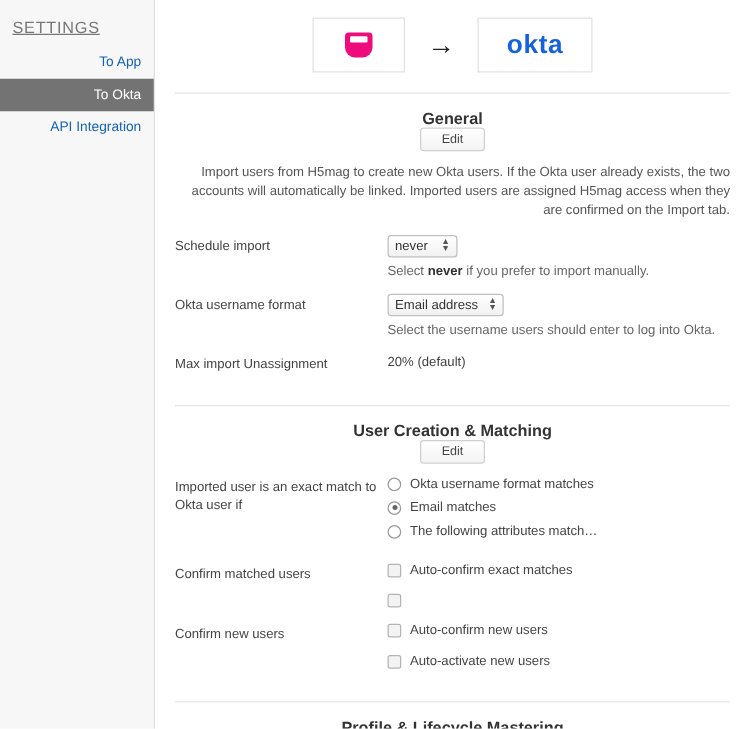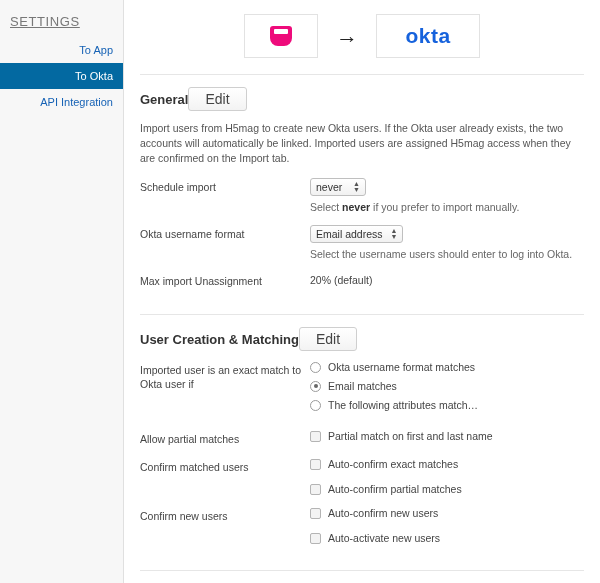--- a/index.html
+++ b/index.html
@@ -35,21 +35,21 @@
   }
   .sidebar-item {
     font-size: 11px;
     color: #1662b5;
     padding: 6px 10px;
     cursor: pointer;
     line-height: 14px;
     text-align: right;
   }
   .sidebar-item.active {
-    background: #0369a1;
+    background: #737373;
     color: #ffffff;
   }
   
   .main {
     flex: 1;
     background: #ffffff;
     padding: 0 16px 0 16px;
     overflow: hidden;
   }
   .logo-row {
@@ -61,21 +61,21 @@
   }
   .logo-box {
     width: 74px;
     height: 44px;
     border: 1px solid #e2e2e2;
     background: #fff;
     display: flex;
     align-items: center;
     justify-content: center;
   }
-  .logo-box.wide { width: 104px; }
+  .logo-box.wide { width: 92px; }
   .h5-mark {
     width: 22px; height: 20px;
     background: #ee0b7b;
     border-radius: 3px 3px 8px 8px;
     position: relative;
   }
   .h5-mark:before {
     content: "";
     position: absolute;
     left: 4px; top: 3px;
@@ -96,42 +96,44 @@
   }
   
   .section {
     border-top: 1px solid #e6e6e6;
     padding: 12px 0 14px 0;
   }
   .section.first { border-top: 1px solid #e6e6e6; }
   .section-head {
     display: flex;
     align-items: center;
-    justify-content: flex-start;
+    justify-content: center;
     padding: 0 0 10px 0;
+    flex-direction: column;
   }
   .section-title {
     font-size: 13px;
     color: #333333;
     font-weight: bold;
   }
   .edit-btn {
     border: 1px solid #cfcfcf;
     background: linear-gradient(#ffffff, #f3f3f3);
     border-radius: 3px;
-    font-size: 14px;
+    font-size: 10px;
     color: #444;
     padding: 3px 16px;
     cursor: pointer;
   }
   .desc {
     font-size: 10.5px;
     color: #555555;
     line-height: 15px;
     margin-bottom: 12px;
+    text-align: right;
   }
   .row {
     display: flex;
     align-items: flex-start;
     margin-bottom: 12px;
   }
   .row-label {
     width: 170px;
     min-width: 170px;
     font-size: 10.5px;
@@ -288,40 +290,30 @@
             <span class="radio checked"></span>
             <span>Email matches</span>
           </div>
           <div class="opt">
             <span class="radio"></span>
             <span>The following attributes match…</span>
           </div>
         </div>
       </div>
 
-      <div class="row">
-        <div class="row-label">Allow partial matches</div>
-        <div class="row-field">
-          <div class="cb-row tight">
-            <span class="checkbox"></span>
-            <span>Partial match on first and last name</span>
-          </div>
-        </div>
-      </div>
 
       <div class="row">
         <div class="row-label">Confirm matched users</div>
         <div class="row-field">
           <div class="cb-row">
             <span class="checkbox"></span>
             <span>Auto-confirm exact matches</span>
           </div>
           <div class="cb-row tight">
             <span class="checkbox"></span>
-            <span>Auto-confirm partial matches</span>
           </div>
         </div>
       </div>
 
       <div class="row">
         <div class="row-label">Confirm new users</div>
         <div class="row-field">
           <div class="cb-row">
             <span class="checkbox"></span>
             <span>Auto-confirm new users</span>

